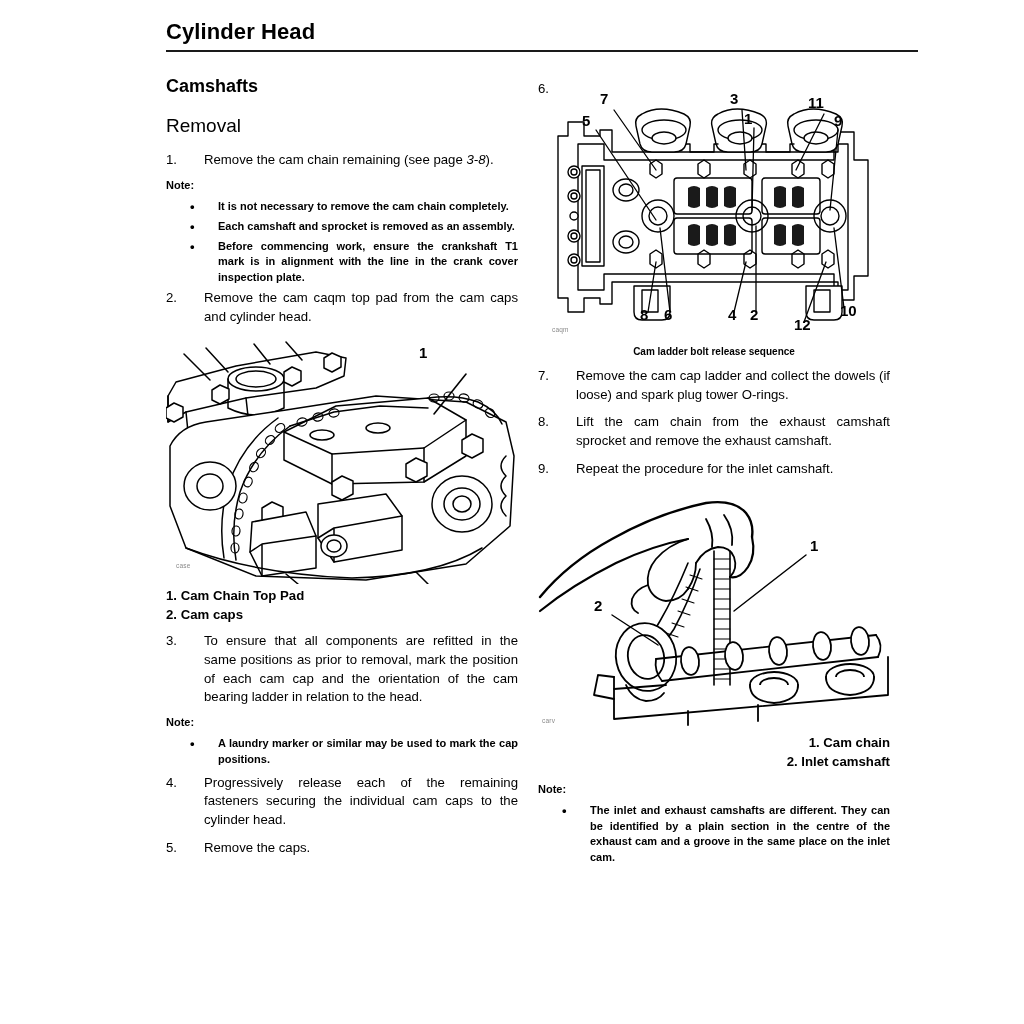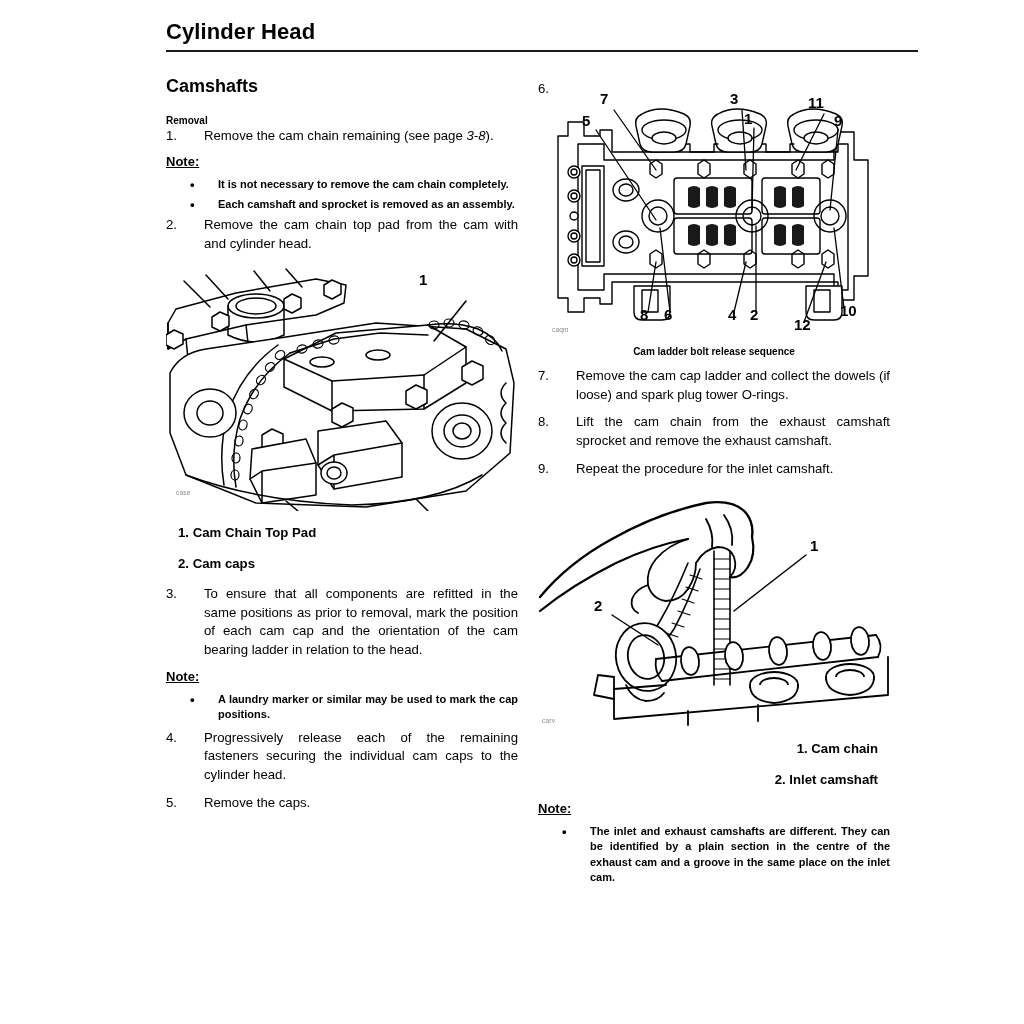--- a/index.html
+++ b/index.html
@@ -51,31 +51,30 @@
   .col-left  { left: 148px; }
   .col-right { left: 520px; }
 
   .section-title {
     font-size: 18px;
     font-weight: bold;
     margin: 0 0 18px 0;
     line-height: 1.15;
   }
   .sub-title {
-    font-size: 10px;
-    font-weight: bold;
-    margin: 0 0 0 0;
+    font-size: 19px;
+    font-weight: normal;
+    margin: 0 0 14px 0;
     line-height: 1.2;
   }
   .note-label {
-    font-size: 13px;
+    font-size: 11px;
     font-weight: bold;
     margin: 9px 0 7px 0;
     line-height: 1.2;
-    text-decoration: underline;
   }
 
   
   .step {
     position: relative;
     padding-left: 38px;
     font-size: 13.2px;
     line-height: 1.42;
     margin: 0 0 9px 0;
     text-align: justify;
@@ -105,21 +104,21 @@
     top: -1px;
     font-size: 13px;
   }
 
   .legend {
     font-size: 13.2px;
     font-weight: bold;
     line-height: 1.45;
     margin: 0;
   }
-  .legend div { margin: 12px; }
+  .legend div { margin: 0; }
 
   .fig-caption {
     font-size: 10px;
     font-weight: bold;
     text-align: center;
     margin: 6px 0 10px 0;
   }
 
   .fig-code {
     font-size: 6.5px;
@@ -157,24 +156,25 @@
 
     <div class="step">
       <span class="num">1.</span>
       <span><span>Remove the cam chain remaining (see page </span><em class="page-ref">3-8</em><span>).</span></span>
     </div>
 
     <div class="note-label">Note:</div>
 
     <div class="bullet">It is not necessary to remove the cam chain completely.</div>
     <div class="bullet">Each camshaft and sprocket is removed as an assembly.</div>
+    <div class="bullet">Before commencing work, ensure the crankshaft T1 mark is in alignment with the line in the crank cover inspection plate.</div>
 
     <div class="step" style="margin-top:4px;">
       <span class="num">2.</span>
-      <span>Remove the cam chain top pad from the cam with and cylinder head.</span>
+      <span>Remove the cam caqm top pad from the cam caps and cylinder head.</span>
     </div>
 
     <div class="figure" style="margin-top:6px;">
       <svg width="352" height="248" viewBox="0 0 352 248">
         <g fill="none" stroke="#000" stroke-width="1.5" stroke-linejoin="round" stroke-linecap="round">
 
           <path d="M2 60 L10 46 L70 30 L150 16 L180 22 L178 40 L150 52 L80 62 L20 76 L2 86 Z" fill="#fff"></path>
           <path d="M2 86 L2 60"></path>
           <path d="M20 76 L22 96 M80 62 L82 80"></path>
 

